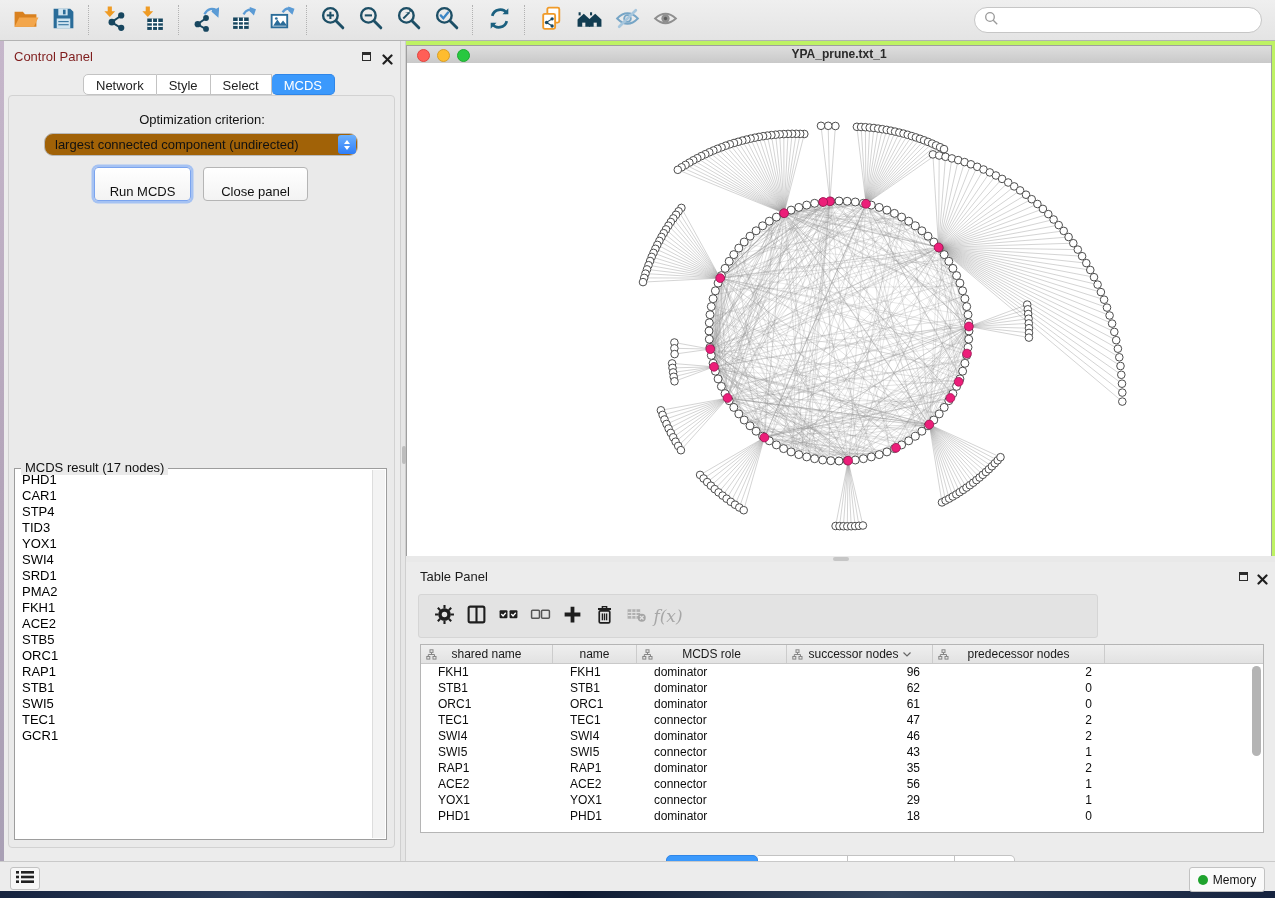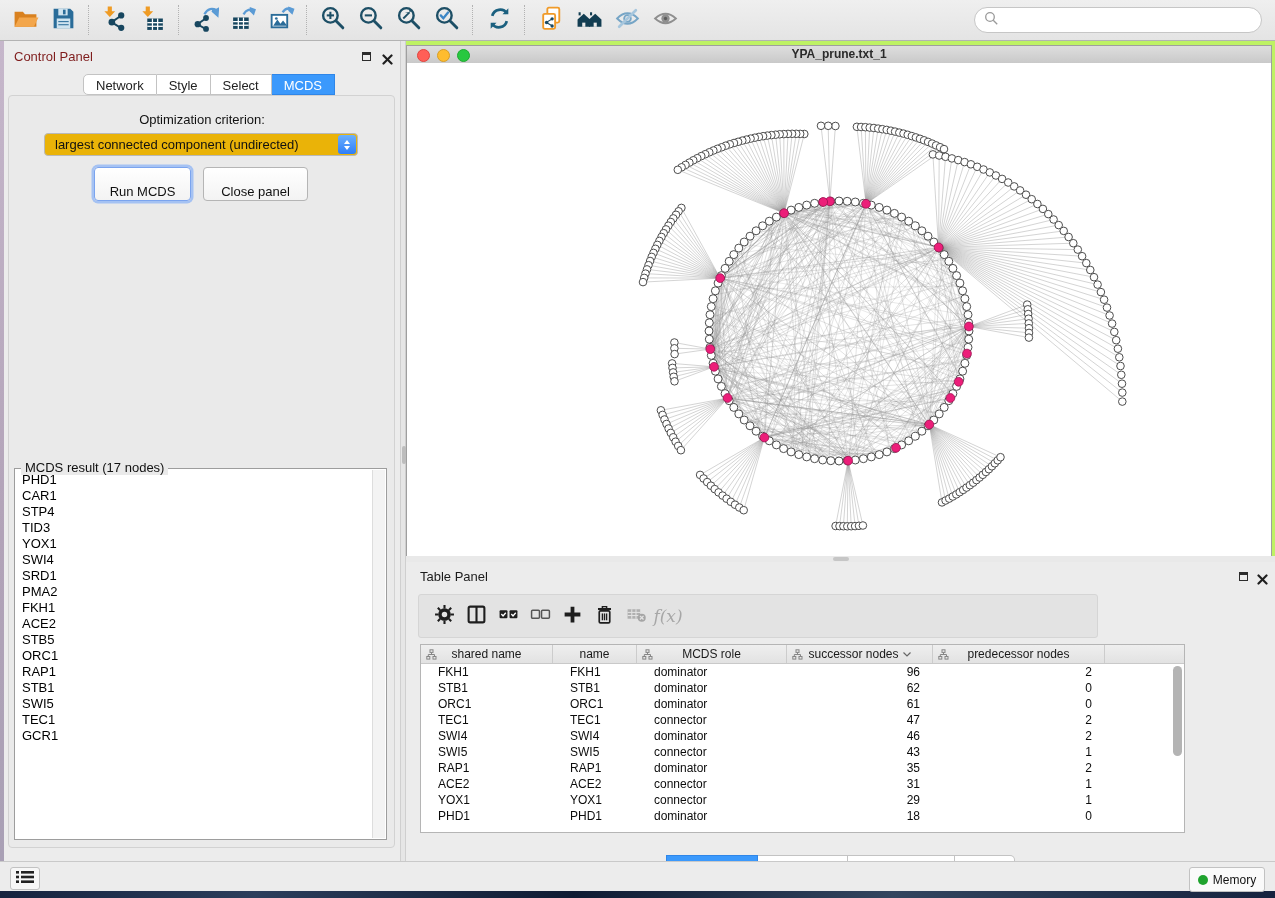--- a/index.html
+++ b/index.html
@@ -24,25 +24,25 @@
   .control-panel{position:absolute;left:4px;top:41px;width:396px;height:820px;background:#ececec;}
   .panel-title{position:absolute;left:10px;top:8px;font-size:13px;color:#7f1d1d;}
   .win-float{position:absolute;width:9px;height:9px;border:1.5px solid #2c2c2c;border-top-width:3px;box-sizing:border-box;}
   .win-close{position:absolute;width:11px;height:11px;}
   .cp-float{left:358px;top:11px;} .cp-close{left:378px;top:10px;}
   .cp-tabs{position:absolute;left:79px;top:33px;display:flex;}
   .cp-tab,.bt-tab{height:21px;line-height:21px;text-align:center;font-size:13px;color:#222;background:#fff;
     border:1px solid #c3c3c3;border-left:none;box-sizing:border-box;padding:0 12px;}
   .cp-tab:first-child,.bt-tab:first-child{border-left:1px solid #c3c3c3;border-radius:5px 0 0 5px;}
   .cp-tab:last-child,.bt-tab:last-child{border-radius:0 5px 5px 0;}
-  .cp-tab.active,.bt-tab.active{background:#3b99fc;color:#fff;border-color:#2f86e8;border-radius:0;}
+  .cp-tab.active,.bt-tab.active{background:#3b99fc;color:#fff;border-color:#2f86e8;border-radius:5px;}
   .tabpane{position:absolute;left:4px;top:54px;width:387px;height:753px;background:#eaeaea;border:1px solid #d2d2d2;border-radius:4px;box-sizing:border-box;}
   .opt-label{position:absolute;left:0;right:0;top:71px;text-align:center;font-size:13px;color:#111;}
-  .dropdown{position:absolute;left:40px;top:92px;width:314px;height:23px;background:#eab308;border:1px solid #b9b9b9;
-    border-radius:4px;box-sizing:border-box;display:flex;align-items:center;}
+  .dropdown{position:absolute;left:40px;top:92px;width:314px;height:23px;background:#a16207;border:1px solid #b9b9b9;
+    border-radius:9px;box-sizing:border-box;display:flex;align-items:center;}
   .dropdown .val{flex:1;font-size:13px;padding-left:10px;color:#111;white-space:nowrap;overflow:hidden;}
   .stepper{width:18px;height:19px;margin-right:1px;border-radius:3px;background:linear-gradient(#6cb0fc,#2f7ef8);
     display:flex;flex-direction:column;align-items:center;justify-content:center;gap:2px;}
   .stepper i{width:0;height:0;border-left:3.5px solid transparent;border-right:3.5px solid transparent;}
   .stepper .up{border-bottom:4px solid #fff;} .stepper .dn{border-top:4px solid #fff;}
   .btn{position:absolute;height:22px;background:linear-gradient(#ffffff,#f3f3f3);border:1px solid #b5b5b5;border-radius:4px;
     font-size:13px;color:#111;font-family:"Liberation Sans",sans-serif;padding:16px 10px;box-sizing:border-box;}
   .btn.run{left:90px;top:126px;width:97px;border-color:#7ba4ee;box-shadow:0 0 0 2.5px rgba(108,160,250,.55);}
   .btn.closep{left:199px;top:126px;width:105px;}
   .fieldset{position:absolute;left:10px;top:427px;width:371px;height:370px;background:#fff;border:1px solid #9d9d9d;}
@@ -70,21 +70,21 @@
 
   
   .table-panel{position:absolute;left:0;top:521px;width:869px;height:299px;background:#ececec;}
   .tp-title{position:absolute;left:14px;top:7px;font-size:13px;color:#1c1c1c;}
   .tp-float{left:833px;top:10px;} .tp-close{left:851px;top:9px;}
   .tp-toolbar{position:absolute;left:12px;top:32px;width:680px;height:44px;background:#e3e3e3;border:1px solid #d5d5d5;border-radius:3px;
     box-sizing:border-box;display:flex;align-items:center;padding-left:10px;gap:2px;}
   .tp-btn{width:30px;height:32px;border:none;background:transparent;display:flex;align-items:center;justify-content:center;padding:0;}
   .tp-btn svg{width:21px;height:21px;}
   .fx{font-family:"DejaVu Serif",serif;font-style:italic;font-size:17px;color:#a7a7a7;}
-  .tbl{position:absolute;left:14px;top:82px;width:765px;height:189px;background:#fff;border:1px solid #b5b5b5;box-sizing:border-box;overflow:hidden;}
+  .tbl{position:absolute;left:14px;top:82px;width:844px;height:189px;background:#fff;border:1px solid #b5b5b5;box-sizing:border-box;overflow:hidden;}
   .tbl-head{display:flex;height:18px;background:linear-gradient(#efefef,#e2e2e2);border-bottom:1px solid #c9c9c9;}
   .th{position:relative;box-sizing:border-box;border-right:1px solid #cccccc;font-size:12px;color:#1a1a1a;
     display:flex;align-items:center;justify-content:center;gap:4px;}
   .th .tree{position:absolute;left:5px;top:4px;}
   .tbl-row{display:flex;height:16px;}
   .td{box-sizing:border-box;font-size:12px;color:#0c0c0c;line-height:16px;white-space:nowrap;overflow:hidden;}
   .td.l{padding-left:17px;text-align:left;} .td.r{padding-right:13px;text-align:right;}
   .tbl-scroll{position:absolute;right:2px;top:21px;width:9px;height:90px;background:#b4b4b4;border-radius:5px;}
   .bt-tabs{position:absolute;left:0;right:0;top:293px;display:flex;justify-content:center;}
 
@@ -1426,21 +1426,21 @@
               <div class="td l" style="width: 132px;">RAP1</div>
               <div class="td l" style="width: 84px;">RAP1</div>
               <div class="td l" style="width: 150px;">dominator</div>
               <div class="td r" style="width: 146px;">35</div>
               <div class="td r" style="width: 172px;">2</div>
             </div>
             <div class="tbl-row">
               <div class="td l" style="width: 132px;">ACE2</div>
               <div class="td l" style="width: 84px;">ACE2</div>
               <div class="td l" style="width: 150px;">connector</div>
-              <div class="td r" style="width: 146px;">31</div>
+              <div class="td r" style="width: 146px;">56</div>
               <div class="td r" style="width: 172px;">1</div>
             </div>
             <div class="tbl-row">
               <div class="td l" style="width: 132px;">YOX1</div>
               <div class="td l" style="width: 84px;">YOX1</div>
               <div class="td l" style="width: 150px;">connector</div>
               <div class="td r" style="width: 146px;">29</div>
               <div class="td r" style="width: 172px;">1</div>
             </div>
             <div class="tbl-row">

